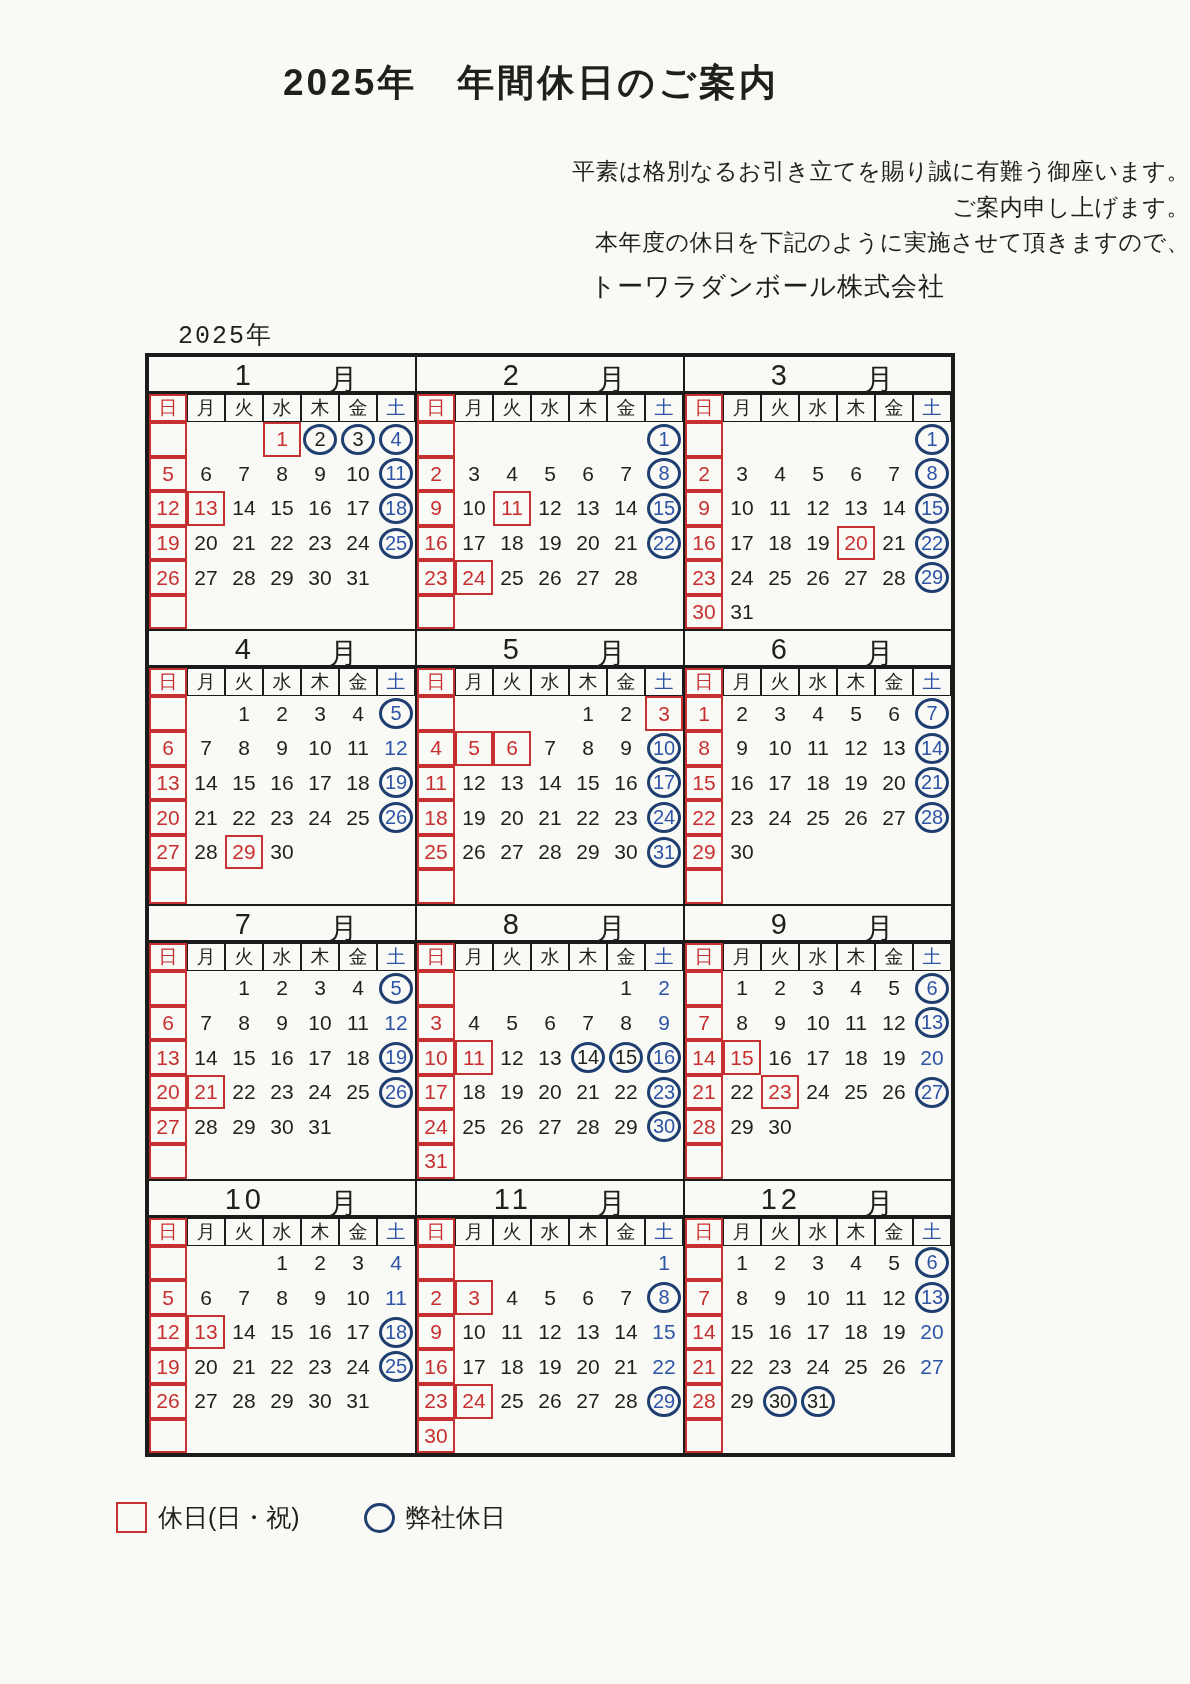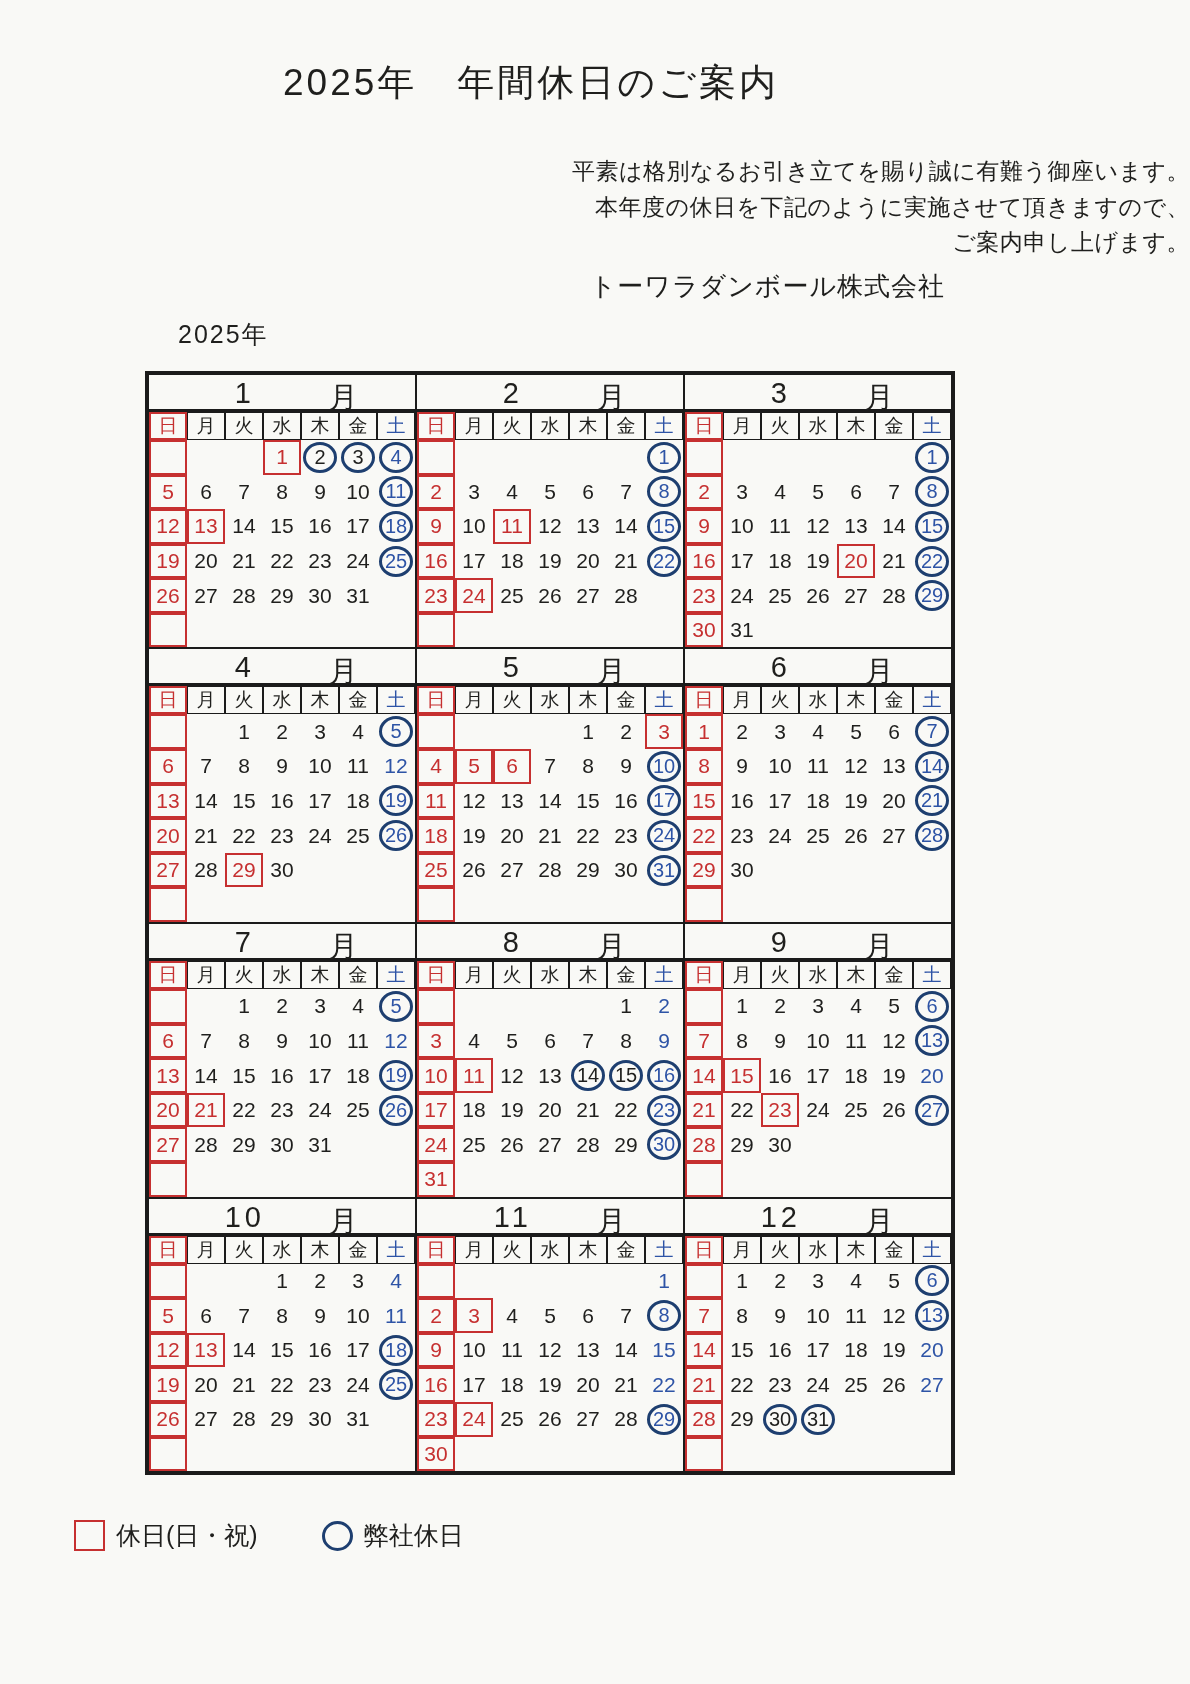--- a/index.html
+++ b/index.html
@@ -7,40 +7,41 @@
   body {
     height: 1684px;
     background: #f9f9f6;
     font-family: "Liberation Sans", "DejaVu Sans", sans-serif;
     color: #1f1f1d;
     position: relative;
   }
   .title {
     margin: 58px 0 16px 283px;
     font-size: 37px;
-    font-weight: 400;
+    font-weight: 700;
     letter-spacing: 3px;
   }
   .greeting {
     margin: 46px 0 0 262px;
     font-size: 23px;
     line-height: 1.55;
     letter-spacing: 0.5px;
     text-align: right;
   }
   .company {
     margin: 8px 245px 0 0;
     font-size: 26px;
     text-align: right;
     letter-spacing: 1px;
   }
   .year-label {
-    margin: 14px 0 20px 178px;
+    margin: 14px 0 2px 178px;
     font-size: 25px;
     letter-spacing: 2px;
+    font-family: Liberation Mono, monospace;
   }
   .calendar-grid {
     margin-left: 145px;
     width: 810px;
     display: grid;
     grid-template-columns: repeat(3, 1fr);
     border: 3px solid #1b1b1b;
     background: #f9f9f6;
   }
   .month { border: 1px solid #1b1b1b; }
@@ -86,21 +87,21 @@
   .blue-text { color: #2e54a6; }
   .circle {
     width: 34px; height: 31px;
     border: 3px solid #1e3f70;
     border-radius: 50%;
     display: flex; align-items: center; justify-content: center;
     font-size: 20px;
   }
   .legend {
     display: flex; align-items: center;
-    margin: 44px 0 0 74px;
+    margin: 44px 0 0 116px;
     font-size: 25px;
   }
   .legend-box {
     width: 31px; height: 31px;
     border: 2px solid #c63030;
     margin-right: 11px;
   }
   .legend-circle {
     width: 31px; height: 30px;
     border: 3px solid #1e3f70;
@@ -108,22 +109,22 @@
     margin: 0 11px 0 64px;
   }
 </style>
 </head>
 <body>
 
 <div class="title">2025年　年間休日のご案内</div>
 
 <div class="greeting">
   <div>平素は格別なるお引き立てを賜り誠に有難う御座います。</div>
+  <div>ご案内申し上げます。</div>
   <div>本年度の休日を下記のように実施させて頂きますので、</div>
-  <div>ご案内申し上げます。</div>
 </div>
 
 <div class="company">トーワラダンボール株式会社</div>
 
 <div class="year-label">2025年</div>
 
 <div class="calendar-grid" id="calendar-grid">
     <div class="month">
       <div class="month-header">
         <span class="month-num">1</span>

